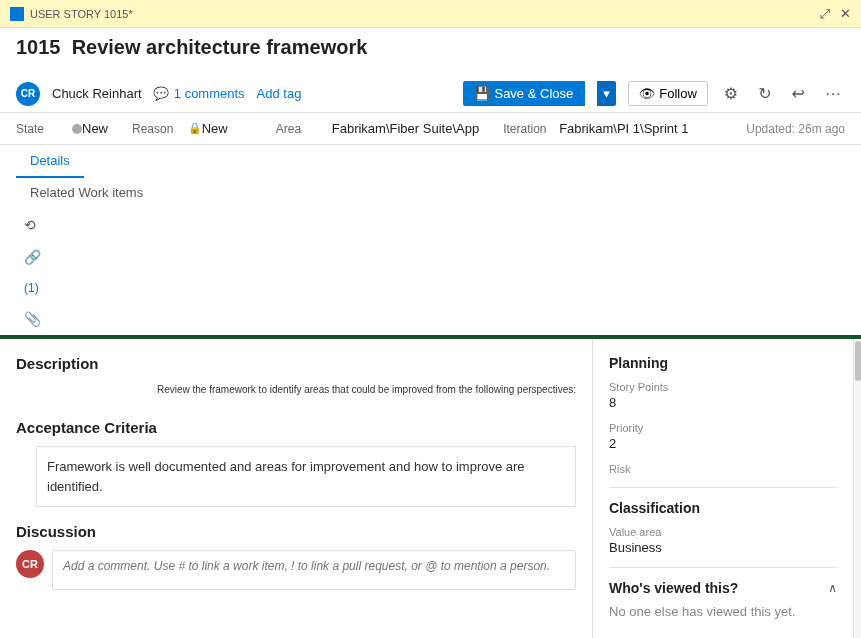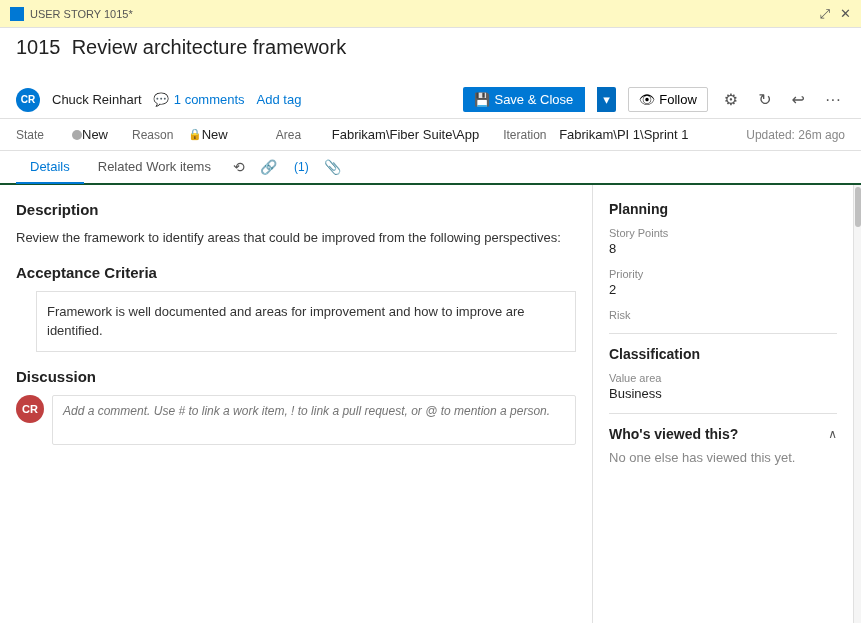--- a/index.html
+++ b/index.html
@@ -11,21 +11,21 @@
       padding: 4px 10px; background: #fef9c3; border-bottom: 1px solid #e0e0e0;
       height: 28px;
     }
     .title-bar-left { display: flex; align-items: center; gap: 6px; font-size: 11px; color: #555; }
     .title-bar-icon { width: 14px; height: 14px; background: #0078d4; display: inline-block; }
     .title-bar-right { display: flex; gap: 10px; }
     .title-bar-right span { font-size: 13px; cursor: pointer; color: #555; }
 
     
     .header { padding: 8px 16px 0 16px; background: #fff; }
-    .work-item-title { font-size: 20px; font-weight: 400; color: #222; margin-bottom: 22px; }
+    .work-item-title { font-size: 20px; font-weight: 700; color: #222; margin-bottom: 16px; }
 
     
     .author-bar {
       display: flex; align-items: center; gap: 12px;
       padding: 6px 16px; border-bottom: 1px solid #e0e0e0;
     }
     .avatar {
       width: 24px; height: 24px; border-radius: 50%; background: #0078d4;
       color: #fff; font-size: 10px; font-weight: 600;
       display: flex; align-items: center; justify-content: center;
@@ -58,52 +58,52 @@
     .field-group { display: flex; align-items: center; gap: 6px; }
     .field-label { font-size: 12px; color: #666; min-width: 50px; }
     .field-value { font-size: 13px; color: #222; display: flex; align-items: center; gap: 0; }
     .state-dot { width: 10px; height: 10px; border-radius: 50%; background: #aaa; display: inline-block; }
     .lock-icon { font-size: 11px; color: #888; }
     .fields-right { margin-left: auto; font-size: 12px; color: #888; align-self: center; }
     .path-value { font-size: 13px; color: #222; }
 
     
     .tabs {
-      display: flex; align-items: center; padding: 0 16px;
-      border-bottom: 2px solid #14532d; gap: 0;
+      display: flex; align-items: flex-start; padding: 0 16px;
+      border-bottom: 4px solid #14532d; gap: 0; flex-direction: column;
     }
     .tab {
       padding: 8px 14px; font-size: 13px; cursor: pointer; color: #555;
       border-bottom: 2px solid transparent; margin-bottom: -1px;
     }
     .tab.active { color: #0078d4; border-bottom: 2px solid #0078d4; font-weight: 500; }
     .tab-icon { font-size: 14px; color: #555; cursor: pointer; padding: 8px 8px; }
 
     
     .main-content {
       display: flex; height: calc(638px - 28px - 52px - 44px - 38px - 38px);
       overflow: hidden;
     }
 
     
     .left-panel {
       flex: 1; padding: 16px; overflow-y: auto;
       border-right: 1px solid #e0e0e0;
     }
     .section-title { font-size: 15px; font-weight: 600; color: #222; margin-bottom: 10px; }
-    .description-text { font-size: 13px; color: #333; line-height: 1.5; margin-bottom: 16px; }
+    .description-text { font-size: 10px; color: #333; line-height: 1.5; margin-bottom: 22px; text-align: right; }
     .bullet-list { padding-left: 24px; margin: 8px 0; }
     .bullet-list li { margin-bottom: 4px; font-size: 13px; color: #333; line-height: 1.5; }
     .section-divider { margin: 16px 0; }
     .acceptance-text { font-size: 13px; color: #333; line-height: 1.5; border: 1px solid #e0e0e0; padding: 10px; margin-bottom: 16px; margin-left: 20px; }
 
     
     .discussion-row { display: flex; align-items: flex-start; gap: 8px; margin-top: 8px; }
     .comment-avatar { width: 28px; height: 28px; border-radius: 50%; background: #c04040; color: #fff; font-size: 11px; font-weight: 600; display: flex; align-items: center; justify-content: center; flex-shrink: 0; }
-    .comment-input { flex: 1; padding: 8px 10px; font-size: 12px; color: #aaa; border: 1px solid #e0e0e0; border-radius: 2px; font-style: italic; font-family: 'Segoe UI', sans-serif; resize: none; height: 50px; overflow: hidden; }
+    .comment-input { flex: 1; padding: 8px 10px; font-size: 12px; color: #aaa; border: 1px solid #e0e0e0; border-radius: 2px; font-style: italic; font-family: 'Segoe UI', sans-serif; resize: none; height: 40px; overflow: hidden; }
 
     
     .right-panel { width: 260px; padding: 16px; overflow-y: auto; flex-shrink: 0; }
     .right-section-title { font-size: 14px; font-weight: 600; color: #222; margin-bottom: 10px; }
     .field-row { margin-bottom: 12px; }
     .field-row-label { font-size: 11px; color: #888; margin-bottom: 2px; }
     .field-row-value { font-size: 13px; color: #222; }
     .divider { border: none; border-top: 1px solid #e0e0e0; margin: 12px 0; }
 
     

